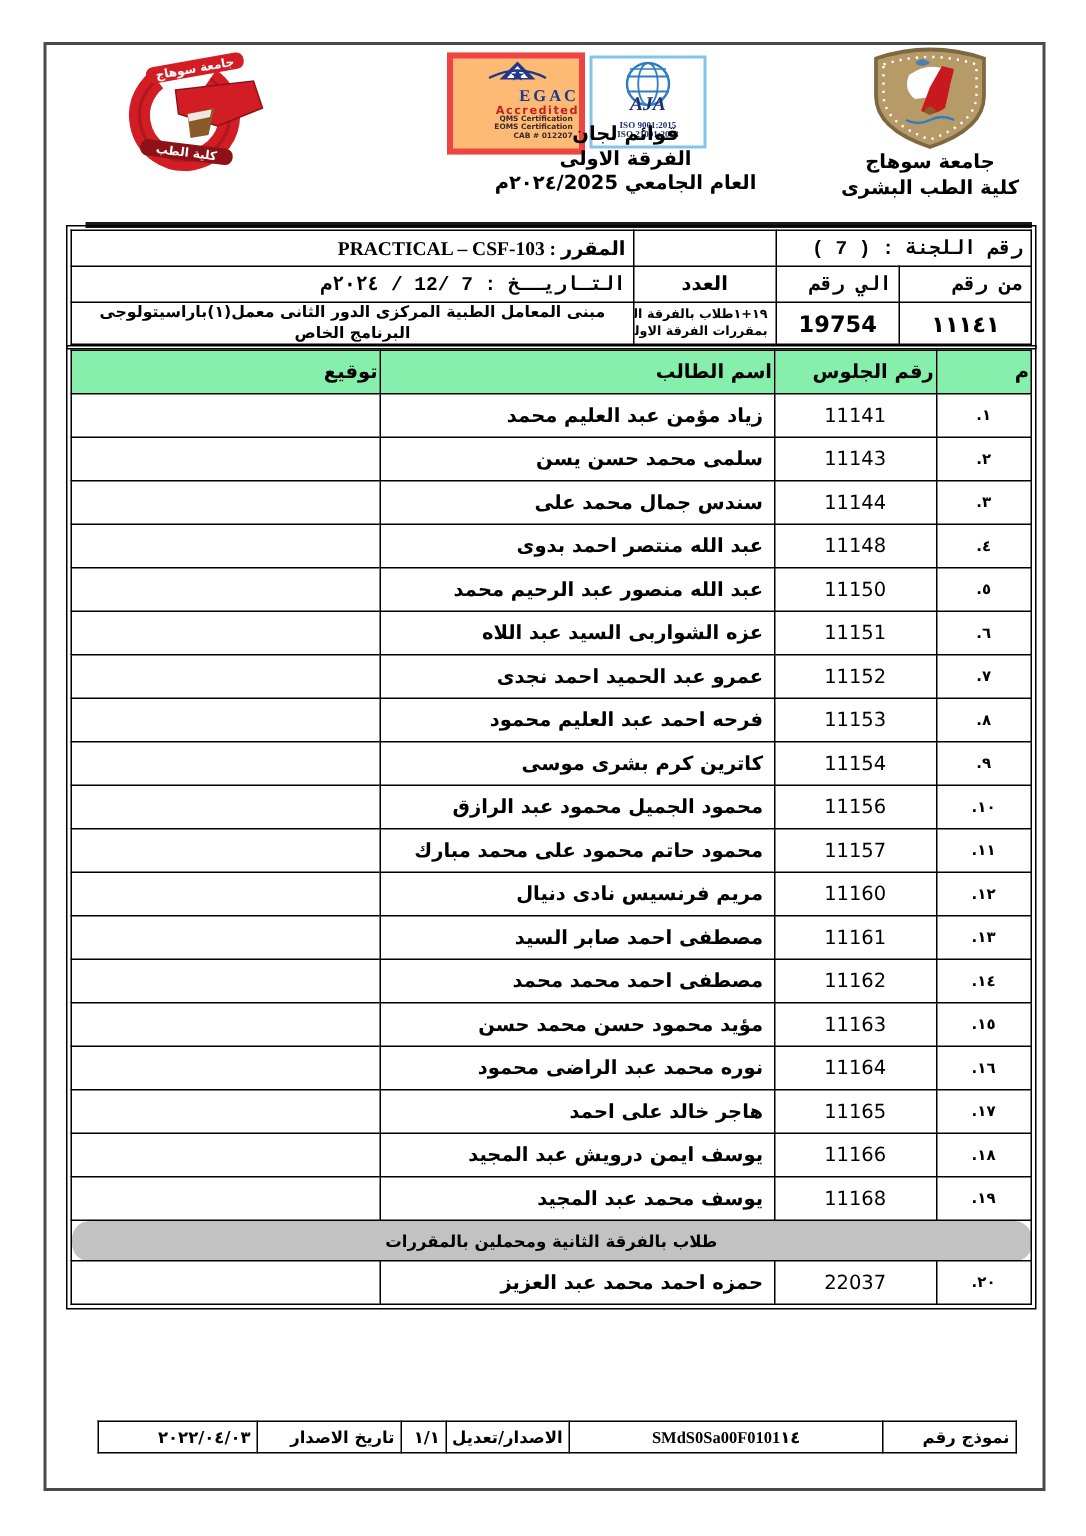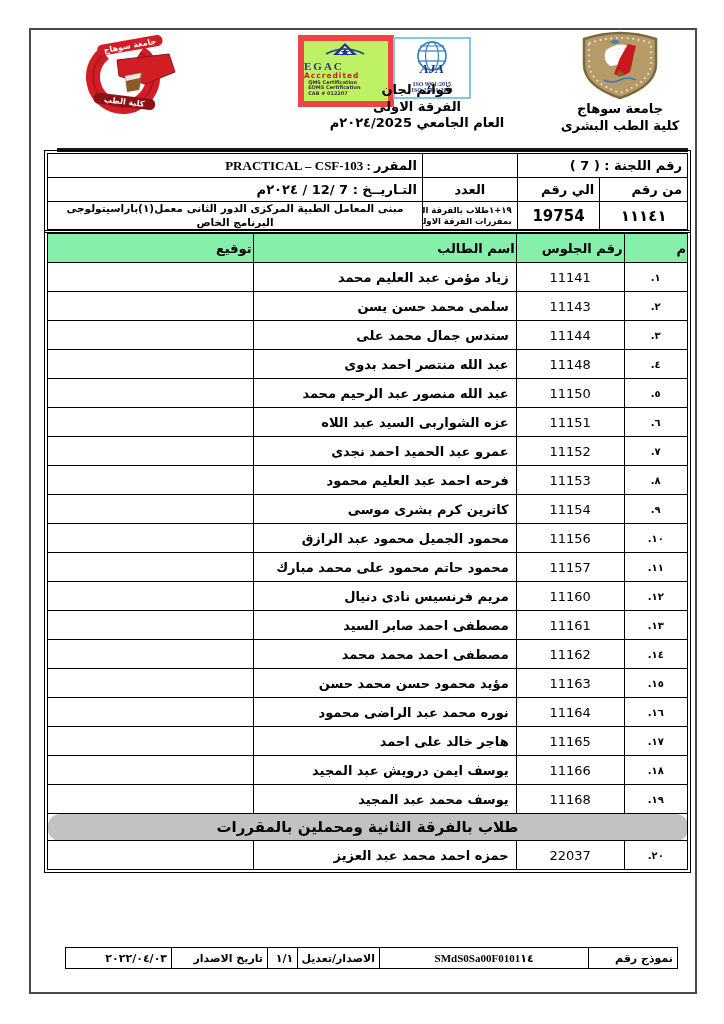--- a/index.html
+++ b/index.html
@@ -4,53 +4,53 @@
 <style>
   html,body{margin:0;padding:0;background:#ffffff;}
   .page{position:relative;width:724px;height:1024px;background:#fff;overflow:hidden;
         font-family:"DejaVu Sans",sans-serif;color:#000;}
   .frame{position:absolute;left:29px;top:28px;width:664px;height:962px;
          border:2px solid #4a4a4a;background:#fff;}
   .abs{position:absolute;}
 
   
   .dept{left:20px;top:84px;width:156px;text-align:center;font-size:12px;font-weight:700;}
-  .egac-box{left:267px;top:5px;width:84px;height:60px;border:6px solid #ef4444;background:#bef264;
-            text-align:left;line-height:1;}
+  .egac-box{left:267px;top:5px;width:84px;height:60px;border:4px solid #ef4444;background:#fdba74;
+            text-align:right;line-height:1;}
   .egac-name{font-family:"Liberation Serif","DejaVu Sans",serif;font-weight:700;font-size:11px;
              letter-spacing:2px;color:#23378a;display:block;margin-top:1px;}
   .egac-acc{display:block;font-size:7.5px;font-weight:700;color:#c42127;letter-spacing:1px;}
   .egac-small{display:block;font-size:5.5px;font-weight:700;color:#3a2a2a;transform:scale(.9);}
   .aja-box{left:362px;top:7px;width:74px;height:58px;border:2px solid #85c4e9;background:#fff;
            text-align:center;}
   .aja-iso{display:block;font-size:6px;font-weight:700;color:#1c2f6e;font-family:"Liberation Serif","DejaVu Sans",serif;}
   .title-block{left:280px;top:52px;width:212px;text-align:center;font-weight:700;font-size:13px;line-height:16.5px;}
   .uni-block{left:514px;top:0px;width:150px;text-align:center;}
   .uni-text{font-size:13px;font-weight:700;line-height:17px;}
   .sep-line{left:26px;top:118px;width:631px;height:4px;background:#181818;}
 
   
   table{border-collapse:collapse;table-layout:fixed;}
   .bordered{border:1.5px solid #000;outline:1px solid #000;outline-offset:2px;}
   .bordered td{border:1.5px solid #000;overflow:hidden;white-space:nowrap;}
   .info-tbl{left:16px;top:123px;width:641px;font-weight:700;}
   .info-tbl td{padding:0 5px;vertical-align:middle;}
-  .i-label{font-size:13px;text-align:right;}
+  .i-label{font-size:13px;text-align:right;font-family:Liberation Mono, monospace;}
   .i-center{font-size:13px;text-align:center;}
   .i-num{font-size:15px;text-align:center;}
   .i-small{font-size:8.5px;text-align:center;white-space:normal;line-height:1.25;}
   .i-loc{font-size:10.5px;text-align:center;white-space:normal;line-height:1.3;}
 
   .list-tbl{left:16px;top:203px;width:641px;font-weight:700;}
   .list-tbl td{height:26px;vertical-align:middle;}
   .hdr-row td{background:#86efac;font-size:13px;}
   .c-serial{text-align:center;font-size:10px;}
   .c-seat{text-align:center;font-size:13px;font-weight:400;}
   .c-name{text-align:right;padding-right:7px;font-size:13px;}
-  .banner-row td{background:#c2c2c2;text-align:center;font-size:15px;height:24px;border-radius:12px;}
+  .banner-row td{background:#c2c2c2;text-align:center;font-size:11px;height:24px;border-radius:12px;}
 
   .foot-tbl{left:34px;top:917px;width:613px;font-weight:700;}
   .foot-tbl td{border:1px solid #000;height:20px;vertical-align:middle;font-size:11px;
                padding:0 4px;overflow:hidden;white-space:nowrap;}
   .f-label{text-align:right;}
   .f-center{}
   .f-code{text-align:center;font-family:"Liberation Serif","DejaVu Sans",serif;font-size:12.5px;}
   .latin{font-family:"Liberation Serif","DejaVu Sans",serif;}
 </style>
 </head>

